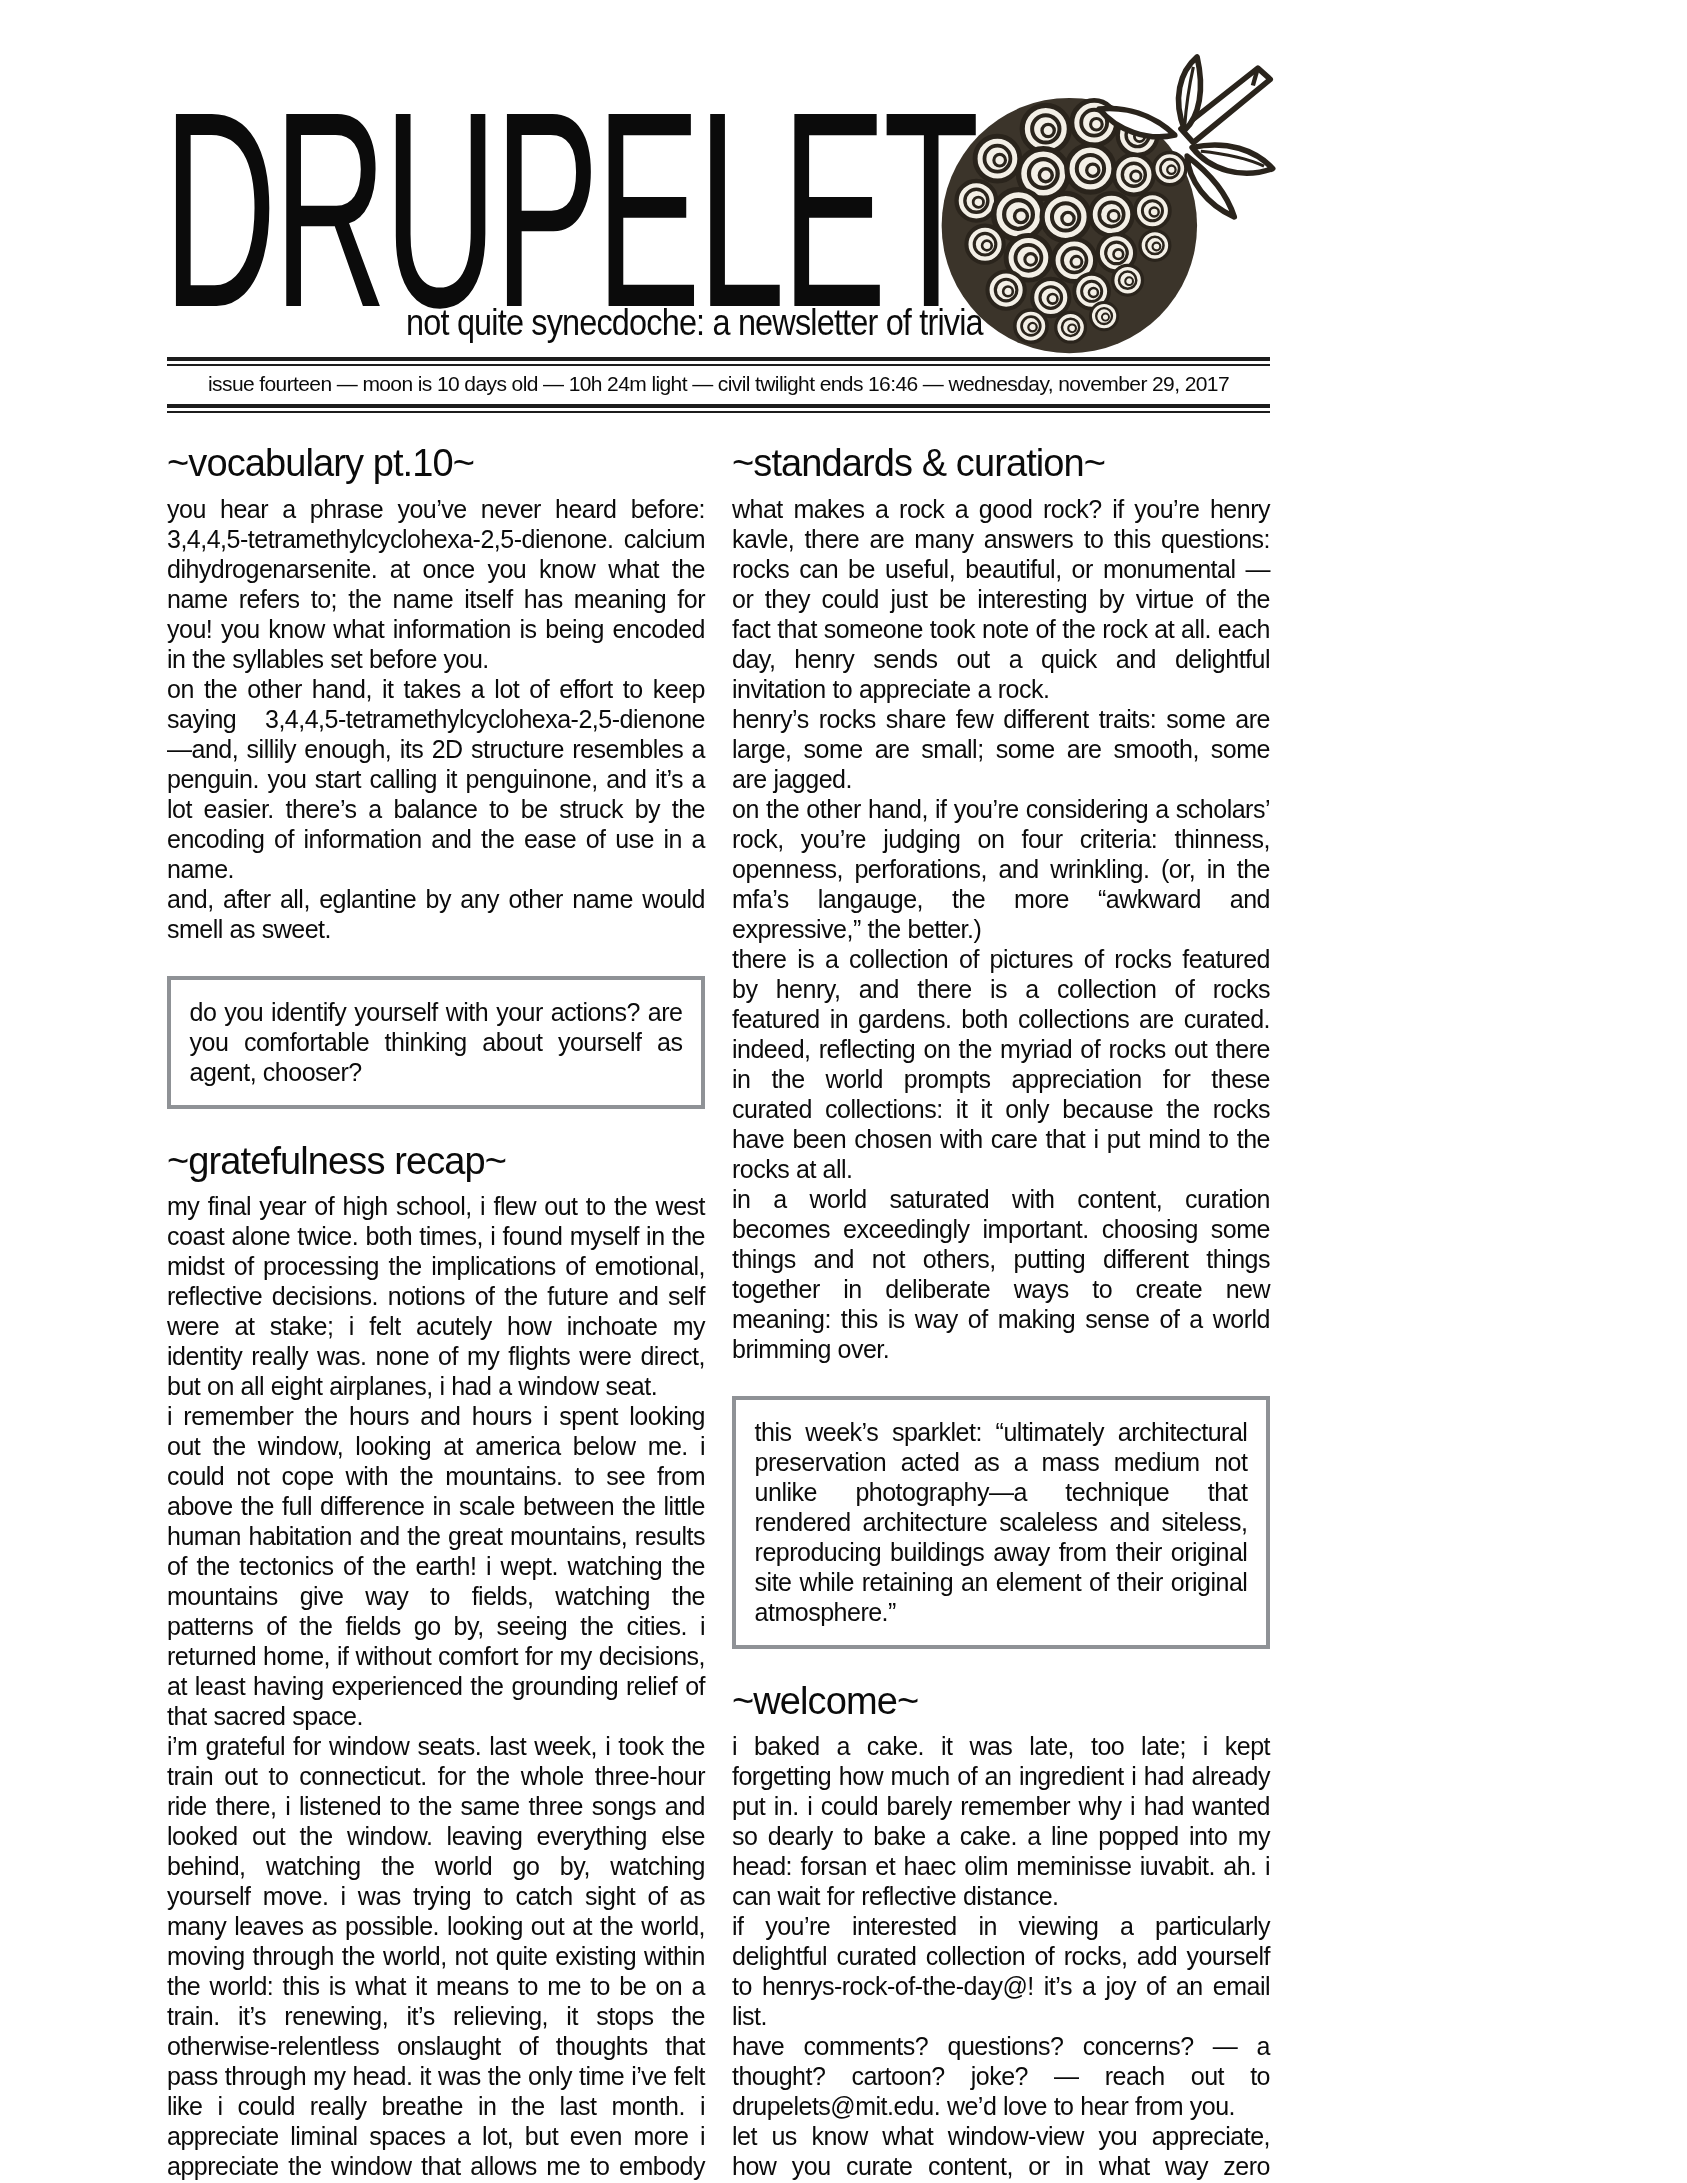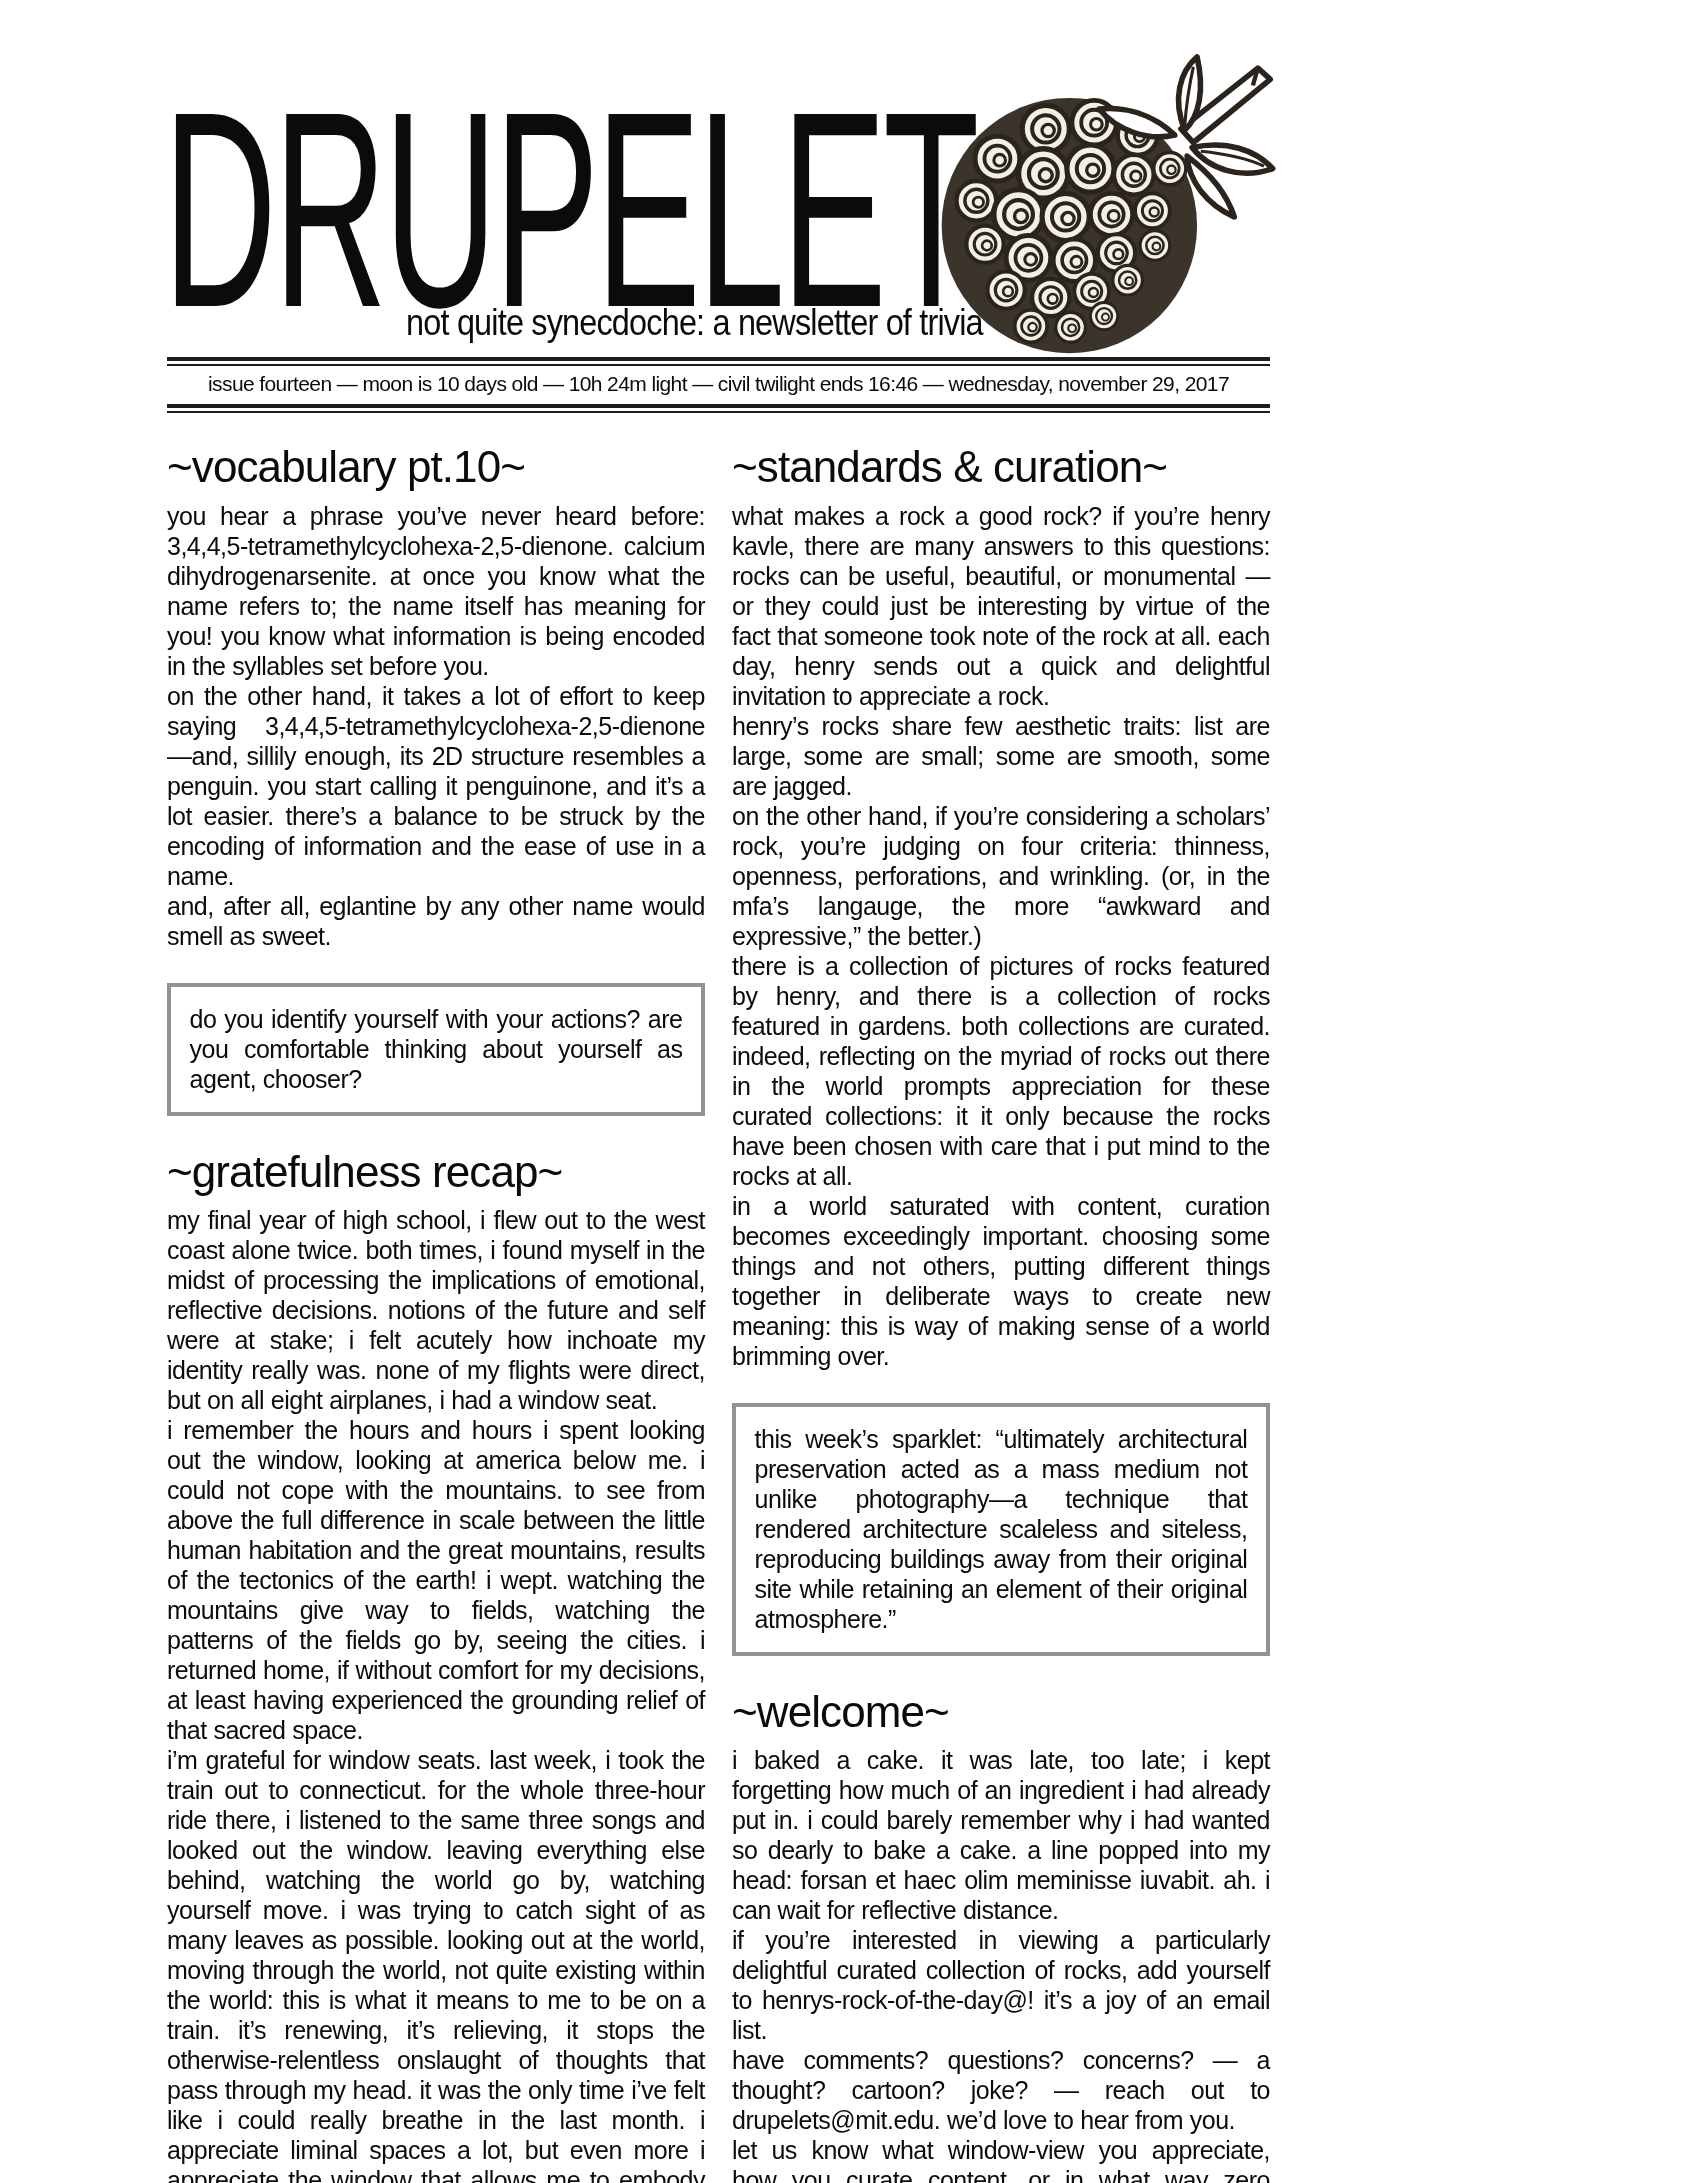--- a/index.html
+++ b/index.html
@@ -27,21 +27,21 @@
   }
   .berry { position:absolute; right:-30px; top:-7.4px; width:372px; height:310px; }
   .double-rule { height:3.1px; border-top:4.3px solid #1c1c1c; border-bottom:2.5px solid #1c1c1c; }
   .issue-line {
     text-align:center; font-size:21px; letter-spacing:-0.6px;
     padding:6.2px 0 7.4px 0; white-space:nowrap;
   }
   .columns { display:flex; gap:27px; margin-top:27px; }
   .column { flex:1; min-width:0; }
   .section-title {
-    font-size:44px; font-weight:normal; margin:31px 0 8.7px 0;
+    font-size:38px; font-weight:normal; margin:31px 0 8.7px 0;
     letter-spacing:-0.9px;
   }
   .column .section-title:first-child { margin-top:2.5px; }
   p.body-text {
     margin:0; font-size:25px; line-height:1.2;
     text-align:justify; letter-spacing:-0.5px; word-spacing:0.3px;
   }
   .callout {
     border:4.3px solid #8f9296;
     padding:17.4px 18.6px;
@@ -131,21 +131,21 @@
       <h2 class="section-title">~gratefulness recap~</h2>
       <p class="body-text">my final year of high school, i flew out to the west coast alone twice. both times, i found myself in the midst of processing the implications of emotional, reflective decisions. notions of the future and self were at stake; i felt acutely how inchoate my identity really was. none of my flights were direct, but on all eight airplanes, i had a window seat.</p>
       <p class="body-text">i remember the hours and hours i spent looking out the window, looking at america below me. i could not cope with the mountains. to see from above the full difference in scale between the little human habitation and the great mountains, results of the tectonics of the earth! i wept. watching the mountains give way to fields, watching the patterns of the fields go by, seeing the cities. i returned home, if without comfort for my decisions, at least having experienced the grounding relief of that sacred space.</p>
       <p class="body-text">i’m grateful for window seats. last week, i took the train out to connecticut. for the whole three-hour ride there, i listened to the same three songs and looked out the window. leaving everything else behind, watching the world go by, watching yourself move. i was trying to catch sight of as many leaves as possible. looking out at the world, moving through the world, not quite existing within the world: this is what it means to me to be on a train. it’s renewing, it’s relieving, it stops the otherwise-relentless onslaught of thoughts that pass through my head. it was the only time i’ve felt like i could really breathe in the last month. i appreciate liminal spaces a lot, but even more i appreciate the window that allows me to embody that liminality and leave the rest behind.</p>
     </section>
 
     <section class="column">
 
       <h2 class="section-title">~standards &amp; curation~</h2>
       <p class="body-text">what makes a rock a good rock? if you’re henry kavle, there are many answers to this questions: rocks can be useful, beautiful, or monumental — or they could just be interesting by virtue of the fact that someone took note of the rock at all. each day, henry sends out a quick and delightful invitation to appreciate a rock.</p>
-      <p class="body-text">henry’s rocks share few aesthetic traits: list are large, some are small; some are smooth, some are jagged.</p>
+      <p class="body-text">henry’s rocks share few different traits: some are large, some are small; some are smooth, some are jagged.</p>
       <p class="body-text">on the other hand, if you’re considering a scholars’ rock, you’re judging on four criteria: thinness, openness, perforations, and wrinkling. (or, in the mfa’s langauge, the more “awkward and expressive,” the better.)</p>
       <p class="body-text">there is a collection of pictures of rocks featured by henry, and there is a collection of rocks featured in gardens. both collections are curated. indeed, reflecting on the myriad of rocks out there in the world prompts appreciation for these curated collections: it it only because the rocks have been chosen with care that i put mind to the rocks at all.</p>
       <p class="body-text">in a world saturated with content, curation becomes exceedingly important. choosing some things and not others, putting different things together in deliberate ways to create new meaning: this is way of making sense of a world brimming over.</p>
 
       <div class="callout">
         <p class="body-text">this week’s sparklet: “ultimately architectural preservation acted as a mass medium not unlike photography—a technique that rendered architecture scaleless and siteless, reproducing buildings away from their original site while retaining an element of their original atmosphere.”</p>
       </div>
 
       <h2 class="section-title">~welcome~</h2>
       <p class="body-text">i baked a cake. it was late, too late; i kept forgetting how much of an ingredient i had already put in. i could barely remember why i had wanted so dearly to bake a cake. a line popped into my head: forsan et haec olim meminisse iuvabit. ah. i can wait for reflective distance.</p>

